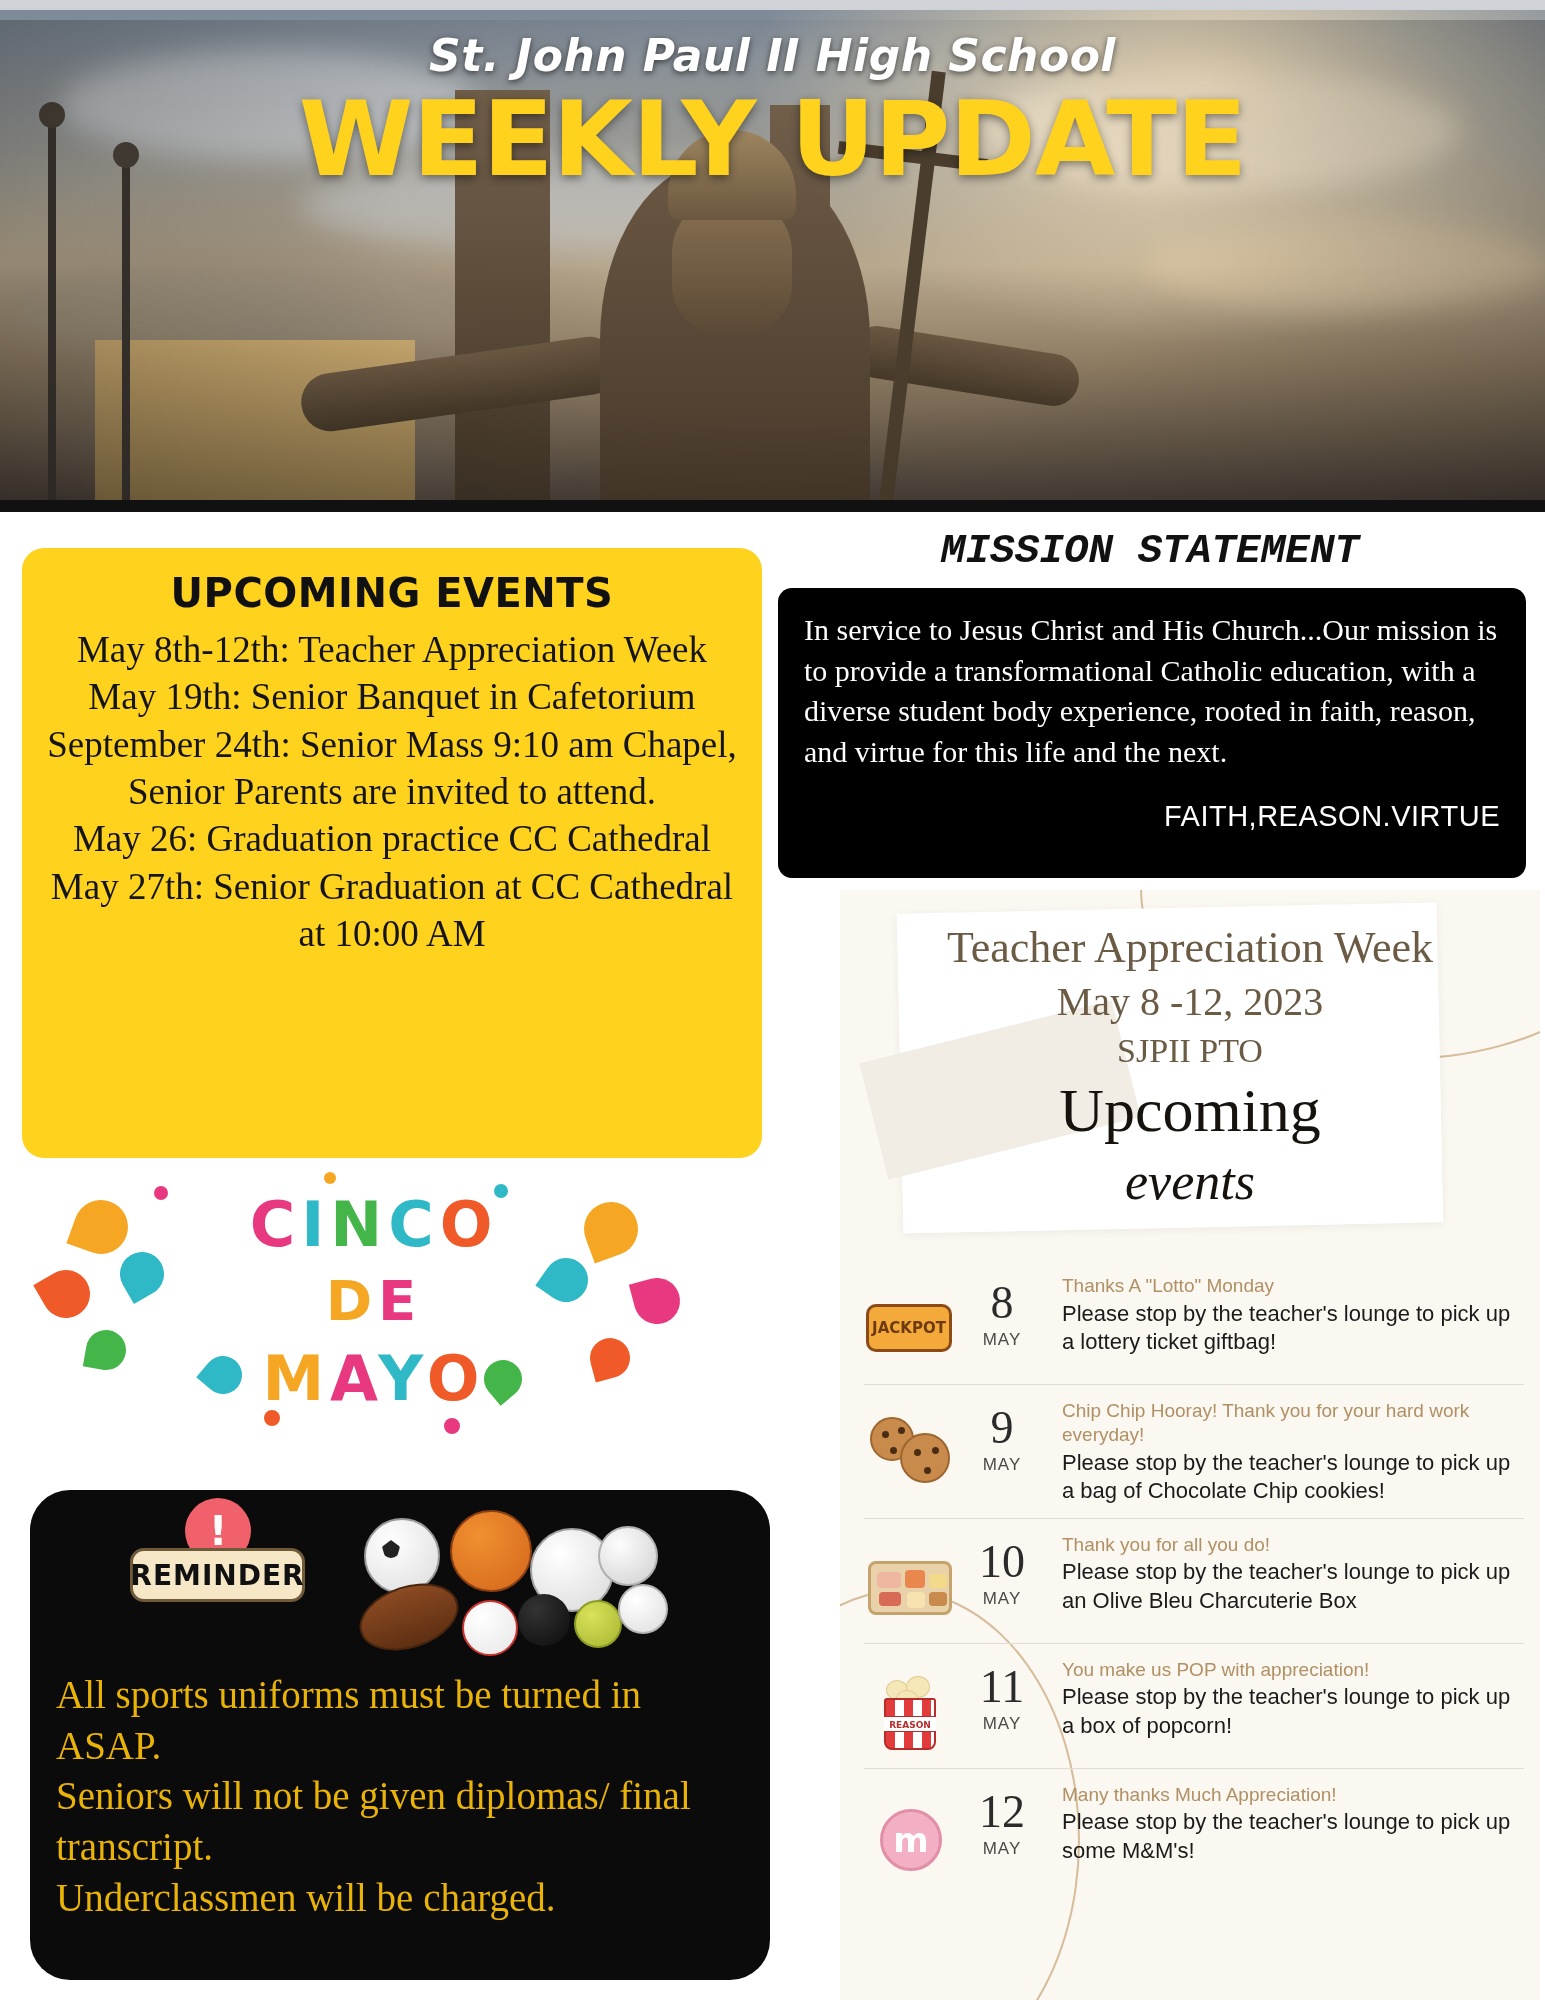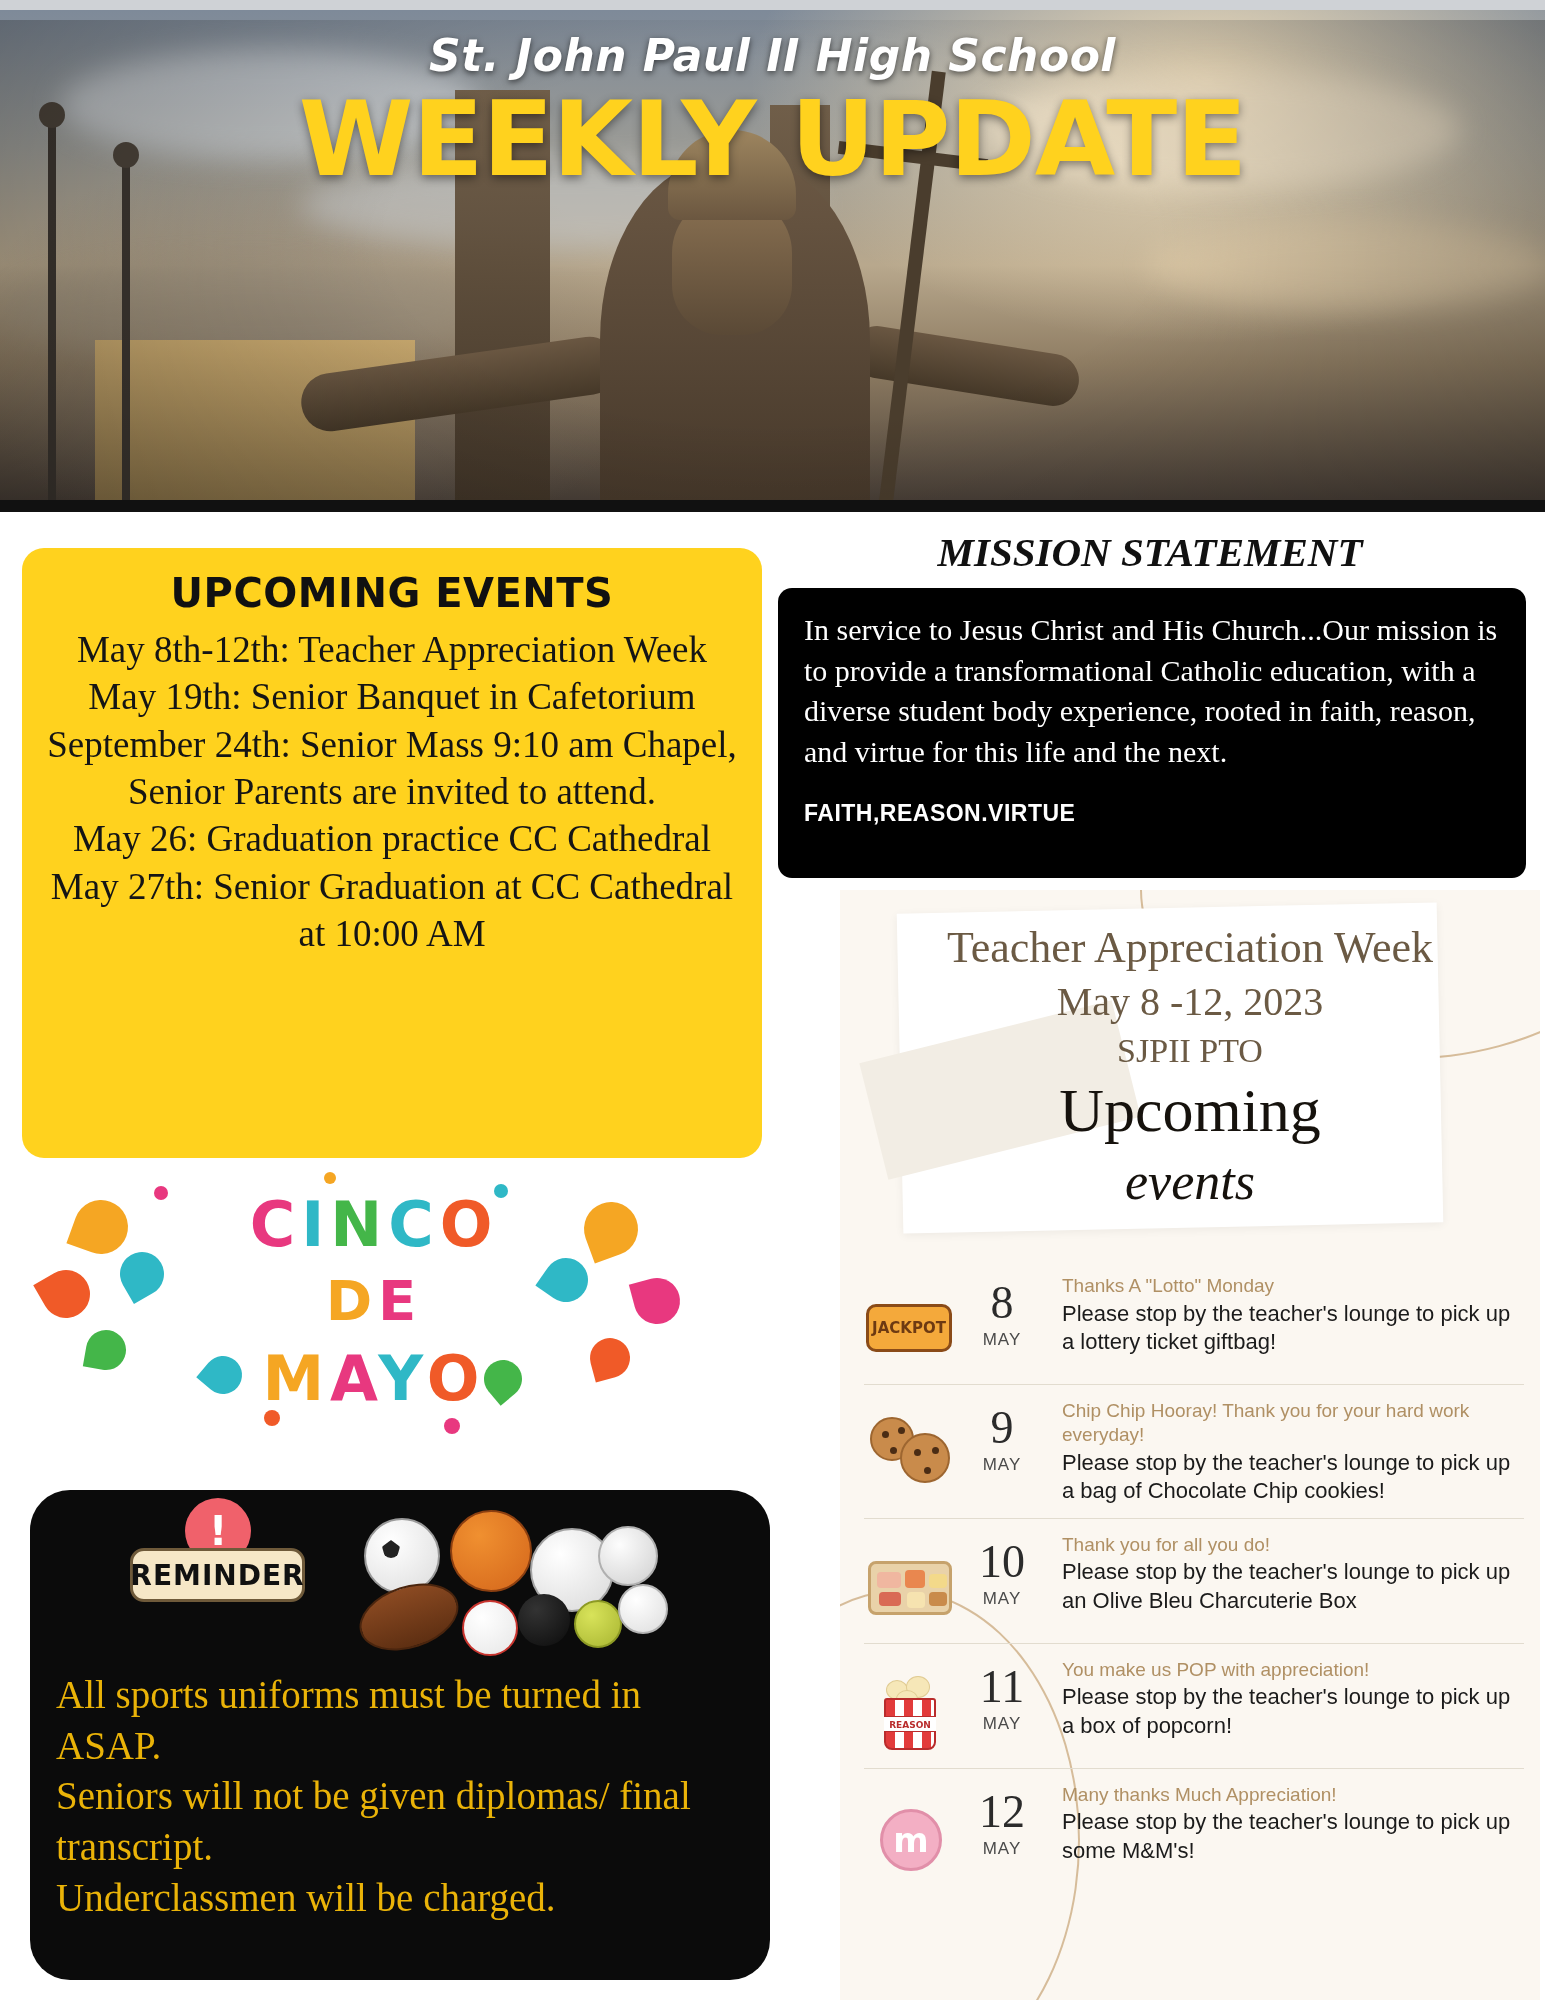--- a/index.html
+++ b/index.html
@@ -247,21 +247,21 @@
     line-height: 1.3;
     padding: 0 26px;
   }
 
   
   .mission-title {
     position: absolute;
     left: 770px; top: 528px;
     width: 760px;
     text-align: center;
-    font-family: Liberation Serif, serif;
+    font-family: Liberation Mono, monospace;
     font-style: italic;
     font-weight: bold;
     font-size: 41px;
     color: #111;
   }
   .mission-card {
     position: absolute;
     left: 778px; top: 588px;
     width: 748px; height: 290px;
     background: #000000;
@@ -269,25 +269,25 @@
     padding: 22px 26px;
   }
   .mission-body {
     color: #ffffff;
     font-family: "Liberation Serif", serif;
     font-size: 30px;
     line-height: 1.35;
   }
   .mission-motto {
     margin-top: 28px;
-    text-align: left;
+    text-align: right;
     color: #ffffff;
     font-family: "Liberation Sans", sans-serif;
-    font-weight: bold;
-    font-size: 23px;
+    font-weight: normal;
+    font-size: 29px;
     letter-spacing: 0.5px;
   }
 
   
   .pto {
     position: absolute;
     left: 840px; top: 890px;
     width: 700px; height: 1110px;
     background: #FBF7F1;
     overflow: hidden;

